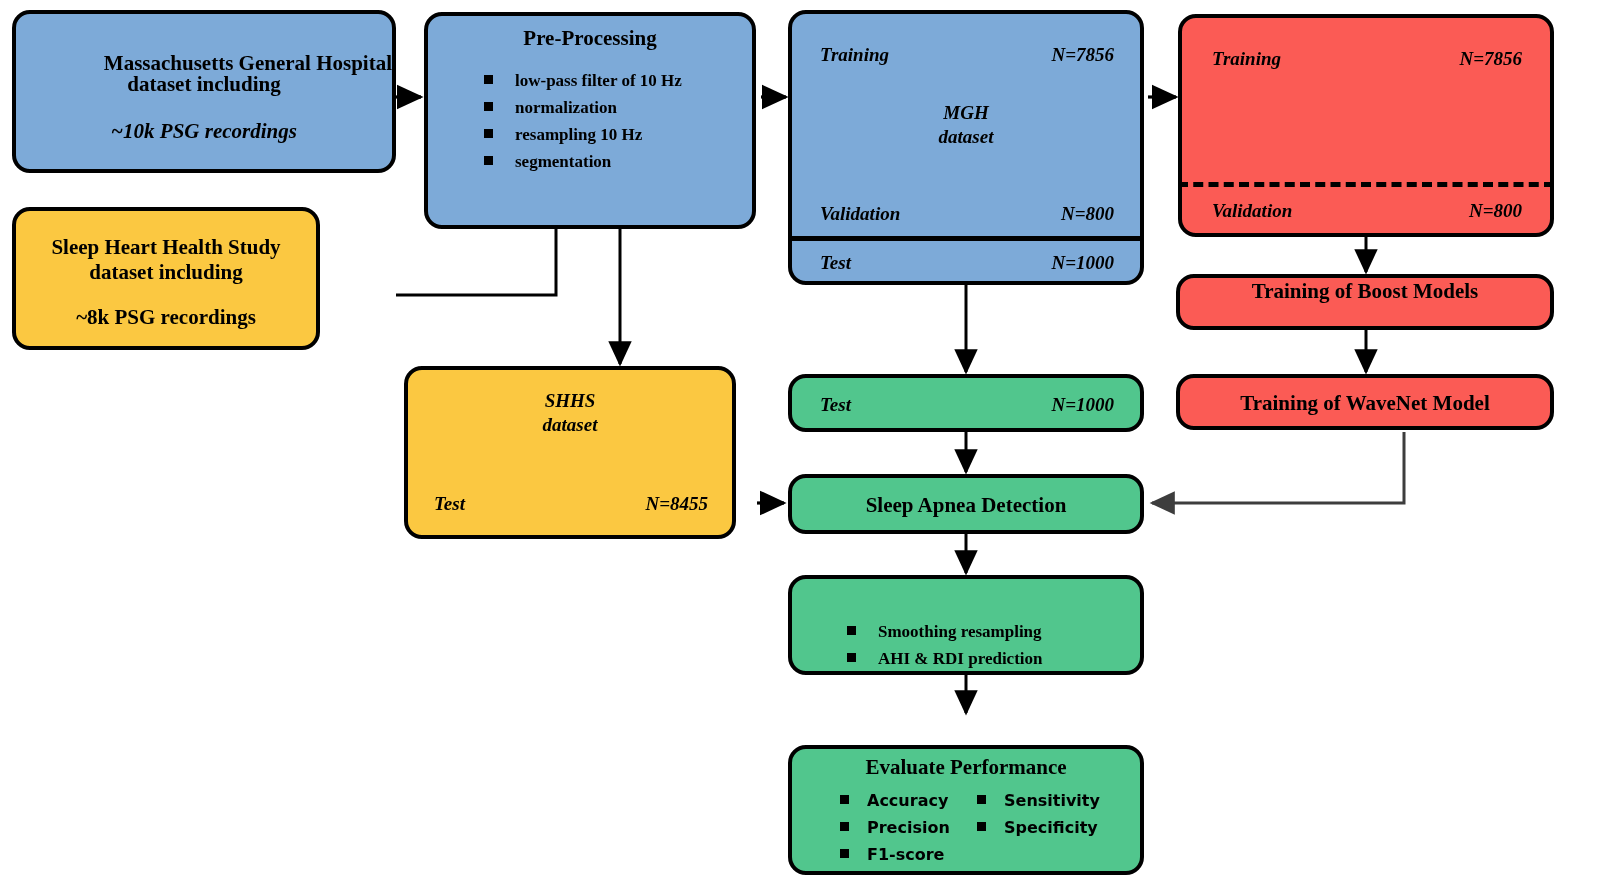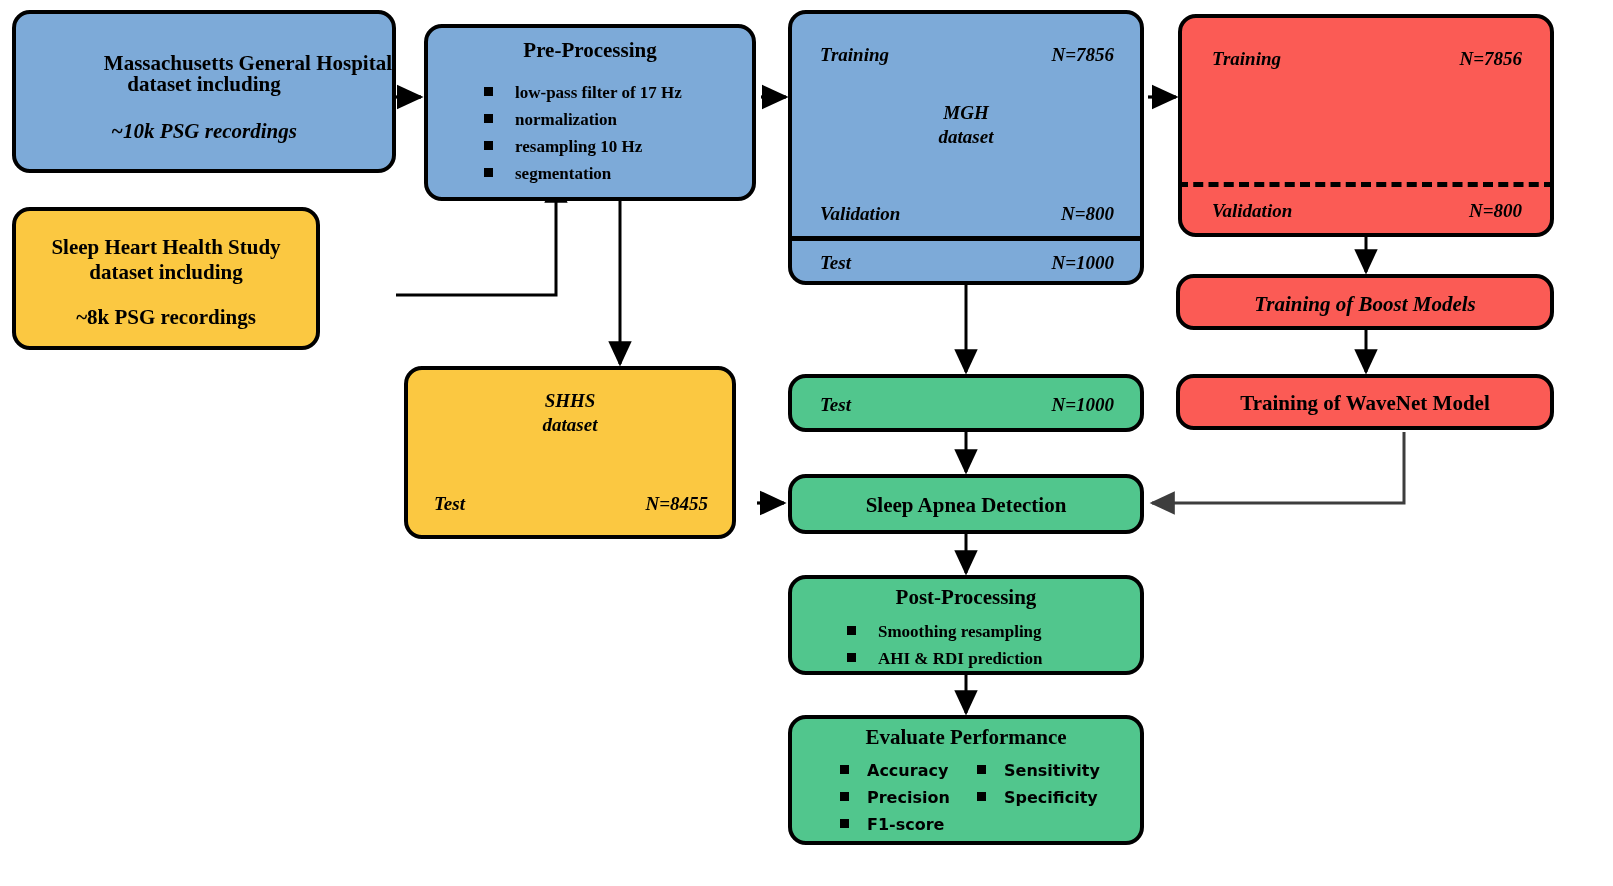--- a/index.html
+++ b/index.html
@@ -74,24 +74,24 @@
     <div class="txt ctr title" style="top:58px;">dataset including</div>
     <div class="txt ctr title" style="top:105px;font-style:italic;">~10k PSG recordings</div>
   </div>
 
   <div class="node yellow" style="left:12px;top:207px;width:308px;height:143px;">
     <div class="txt ctr title" style="top:24px;">Sleep Heart Health Study</div>
     <div class="txt ctr title" style="top:49px;">dataset including</div>
     <div class="txt ctr title" style="top:94px;">~8k PSG recordings</div>
   </div>
 
-  <div class="node blue" style="left:424px;top:24px;width:332px;height:177px;">
+  <div class="node blue" style="left:424px;top:12px;width:332px;height:217px;">
     <div class="txt ctr title" style="top:10px;">Pre-Processing</div>
     <div class="bul" style="left:56px;top:55px;">
-      <span class="sq"></span><span>low-pass filter of 17 Hz</span>
+      <span class="sq"></span><span>low-pass filter of 10 Hz</span>
     </div>
     <div class="bul" style="left:56px;top:82px;">
       <span class="sq"></span><span>normalization</span>
     </div>
     <div class="bul" style="left:56px;top:109px;">
       <span class="sq"></span><span>resampling 10 Hz</span>
     </div>
     <div class="bul" style="left:56px;top:136px;">
       <span class="sq"></span><span>segmentation</span>
     </div>
@@ -117,21 +117,21 @@
     <div class="txt lbl" style="left:30px;top:30px;">Training</div>
     <div class="txt lbl" style="right:28px;top:30px;">N=7856</div>
 
     <div class="dashed" style="left:-4px;right:-4px;top:164px;"></div>
 
     <div class="txt lbl" style="left:30px;top:182px;">Validation</div>
     <div class="txt lbl" style="right:28px;top:182px;">N=800</div>
   </div>
 
   <div class="node red" style="left:1176px;top:274px;width:378px;height:56px;">
-    <div class="txt ctr title" style="top:14px;font-style:italic;">Training of Boost Models</div>
+    <div class="txt ctr title" style="top:1px;">Training of Boost Models</div>
   </div>
 
   <div class="node red" style="left:1176px;top:374px;width:378px;height:56px;">
     <div class="txt ctr title" style="top:13px;">Training of WaveNet Model</div>
   </div>
 
   <div class="node yellow" style="left:404px;top:366px;width:332px;height:173px;">
     <div class="txt ctr lbl" style="top:20px;">SHHS</div>
     <div class="txt ctr lbl" style="top:44px;">dataset</div>
     <div class="txt lbl" style="left:26px;top:123px;">Test</div>
@@ -141,30 +141,29 @@
   <div class="node green" style="left:788px;top:374px;width:356px;height:58px;">
     <div class="txt lbl" style="left:28px;top:16px;">Test</div>
     <div class="txt lbl" style="right:26px;top:16px;">N=1000</div>
   </div>
 
   <div class="node green" style="left:788px;top:474px;width:356px;height:60px;">
     <div class="txt ctr title" style="top:15px;">Sleep Apnea Detection</div>
   </div>
 
   <div class="node green" style="left:788px;top:575px;width:356px;height:100px;">
-    <div class="txt ctr title" style="top:6px;">Post-Processing</div>
     <div class="bul" style="left:55px;top:43px;">
       <span class="sq"></span><span>Smoothing resampling</span>
     </div>
     <div class="bul" style="left:55px;top:70px;">
       <span class="sq"></span><span>AHI &amp; RDI prediction</span>
     </div>
   </div>
 
-  <div class="node green" style="left:788px;top:715px;width:356px;height:130px;">
+  <div class="node green" style="left:788px;top:745px;width:356px;height:130px;">
     <div class="txt ctr title" style="top:6px;">Evaluate Performance</div>
 
     <div class="bul sans" style="left:48px;top:42px;">
       <span class="sq"></span><span>Accuracy</span>
     </div>
     <div class="bul sans" style="left:48px;top:69px;">
       <span class="sq"></span><span>Precision</span>
     </div>
     <div class="bul sans" style="left:48px;top:96px;">
       <span class="sq"></span><span>F1-score</span>

